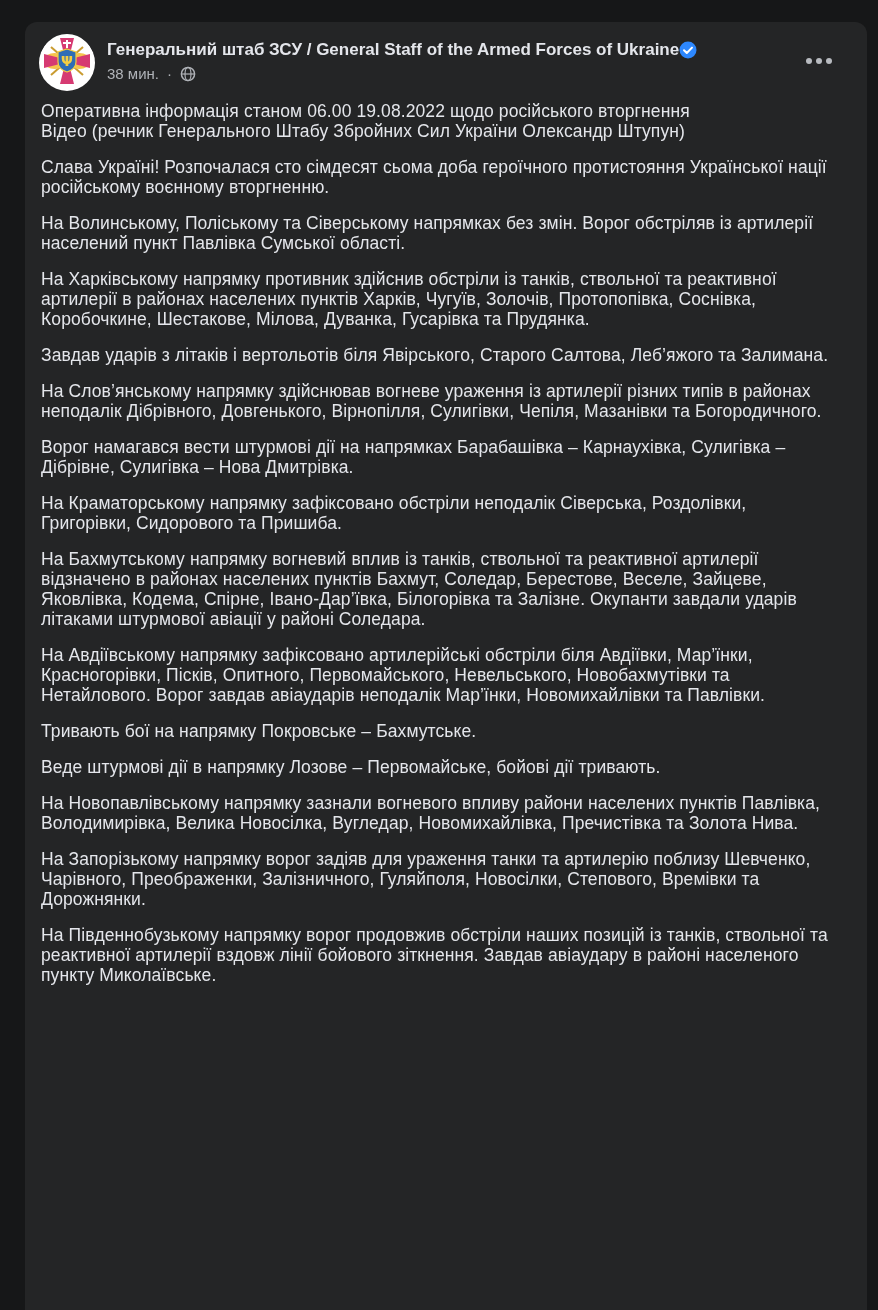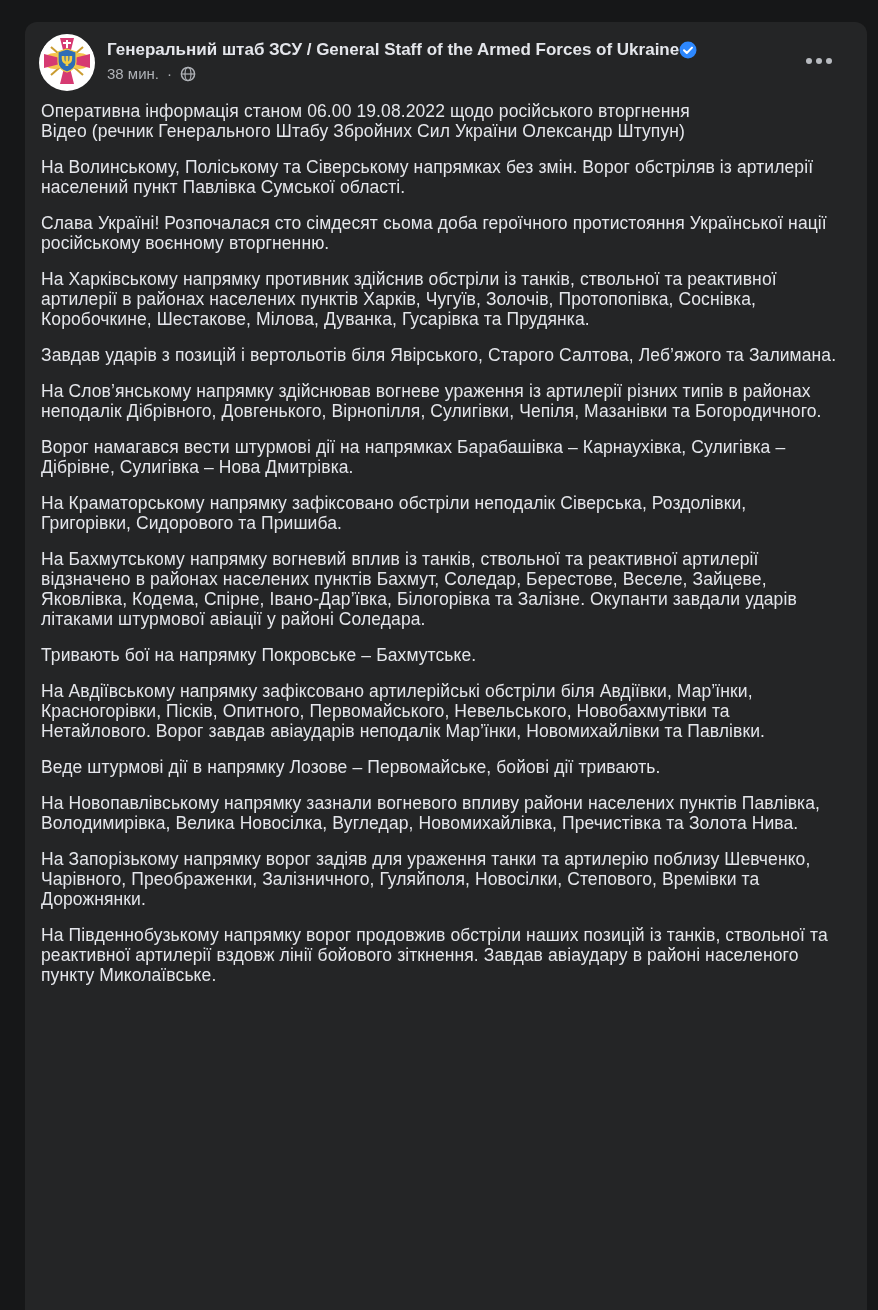--- a/index.html
+++ b/index.html
@@ -161,29 +161,29 @@
     <div class="more-button">
       <i></i>
       <i></i>
       <i></i>
     </div>
   </div>
 
   <div class="post-body">
       <p>Оперативна інформація станом 06.00 19.08.2022 щодо російського вторгнення
 Відео (речник Генерального Штабу Збройних Сил України Олександр Штупун)</p>
+      <p>Слава Україні! Розпочалася сто сімдесят сьома доба героїчного протистояння Української нації російському воєнному вторгненню.</p>
       <p>На Волинському, Поліському та Сіверському напрямках без змін. Ворог обстріляв із артилерії населений пункт Павлівка Сумської області.</p>
-      <p>Слава Україні! Розпочалася сто сімдесят сьома доба героїчного протистояння Української нації російському воєнному вторгненню.</p>
       <p>На Харківському напрямку противник здійснив обстріли із танків, ствольної та реактивної артилерії в районах населених пунктів Харків, Чугуїв, Золочів, Протопопівка, Соснівка, Коробочкине, Шестакове, Мілова, Дуванка, Гусарівка та Прудянка.</p>
-      <p>Завдав ударів з позицій і вертольотів біля Явірського, Старого Салтова, Леб’яжого та Залимана.</p>
+      <p>Завдав ударів з літаків і вертольотів біля Явірського, Старого Салтова, Леб’яжого та Залимана.</p>
       <p>На Слов’янському напрямку здійснював вогневе ураження із артилерії різних типів в районах  неподалік Дібрівного, Довгенького, Вірнопілля, Сулигівки, Чепіля, Мазанівки та Богородичного.</p>
       <p>Ворог намагався вести штурмові дії на напрямках Барабашівка – Карнаухівка, Сулигівка – Дібрівне, Сулигівка – Нова Дмитрівка.</p>
       <p>На Краматорському напрямку зафіксовано обстріли неподалік Сіверська, Роздолівки, Григорівки, Сидорового та Пришиба.</p>
       <p>На Бахмутському напрямку вогневий вплив із танків, ствольної та реактивної артилерії відзначено в районах населених пунктів Бахмут, Соледар, Берестове, Веселе, Зайцеве, Яковлівка, Кодема, Спірне, Івано-Дар’ївка, Білогорівка та Залізне. Окупанти завдали ударів літаками штурмової авіації у районі Соледара.</p>
+      <p>На Авдіївському напрямку зафіксовано артилерійські обстріли біля Авдіївки, Мар’їнки, Красногорівки, Пісків, Опитного, Первомайського, Невельського, Новобахмутівки та Нетайлового. Ворог завдав авіаударів неподалік Мар’їнки, Новомихайлівки та Павлівки.</p>
       <p>Тривають бої на напрямку Покровське – Бахмутське.</p>
-      <p>На Авдіївському напрямку зафіксовано артилерійські обстріли біля Авдіївки, Мар’їнки, Красногорівки, Пісків, Опитного, Первомайського, Невельського, Новобахмутівки та Нетайлового. Ворог завдав авіаударів неподалік Мар’їнки, Новомихайлівки та Павлівки.</p>
       <p>Веде штурмові дії в напрямку Лозове – Первомайське, бойові дії тривають.</p>
       <p>На Новопавлівському напрямку зазнали вогневого впливу райони населених пунктів Павлівка, Володимирівка, Велика Новосілка, Вугледар, Новомихайлівка, Пречистівка та Золота Нива.</p>
       <p>На Запорізькому напрямку ворог задіяв для ураження танки та артилерію поблизу Шевченко, Чарівного, Преображенки, Залізничного, Гуляйполя, Новосілки, Степового, Времівки та Дорожнянки.</p>
       <p>На Південнобузькому напрямку ворог продовжив обстріли наших позицій із танків, ствольної та реактивної артилерії вздовж лінії бойового зіткнення. Завдав авіаудару в районі населеного пункту Миколаївське.</p>
     </div>
 
 </div>
 
 </body></html>

